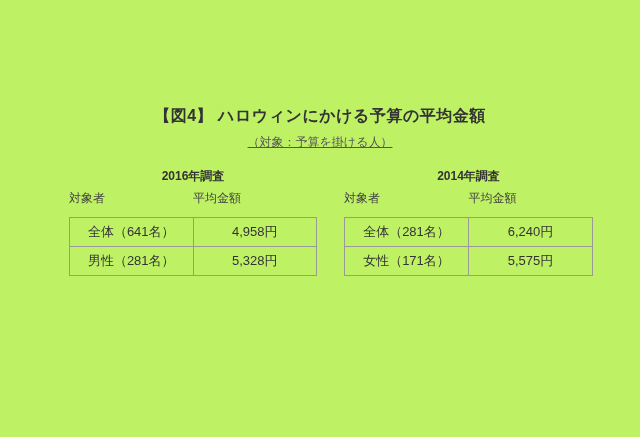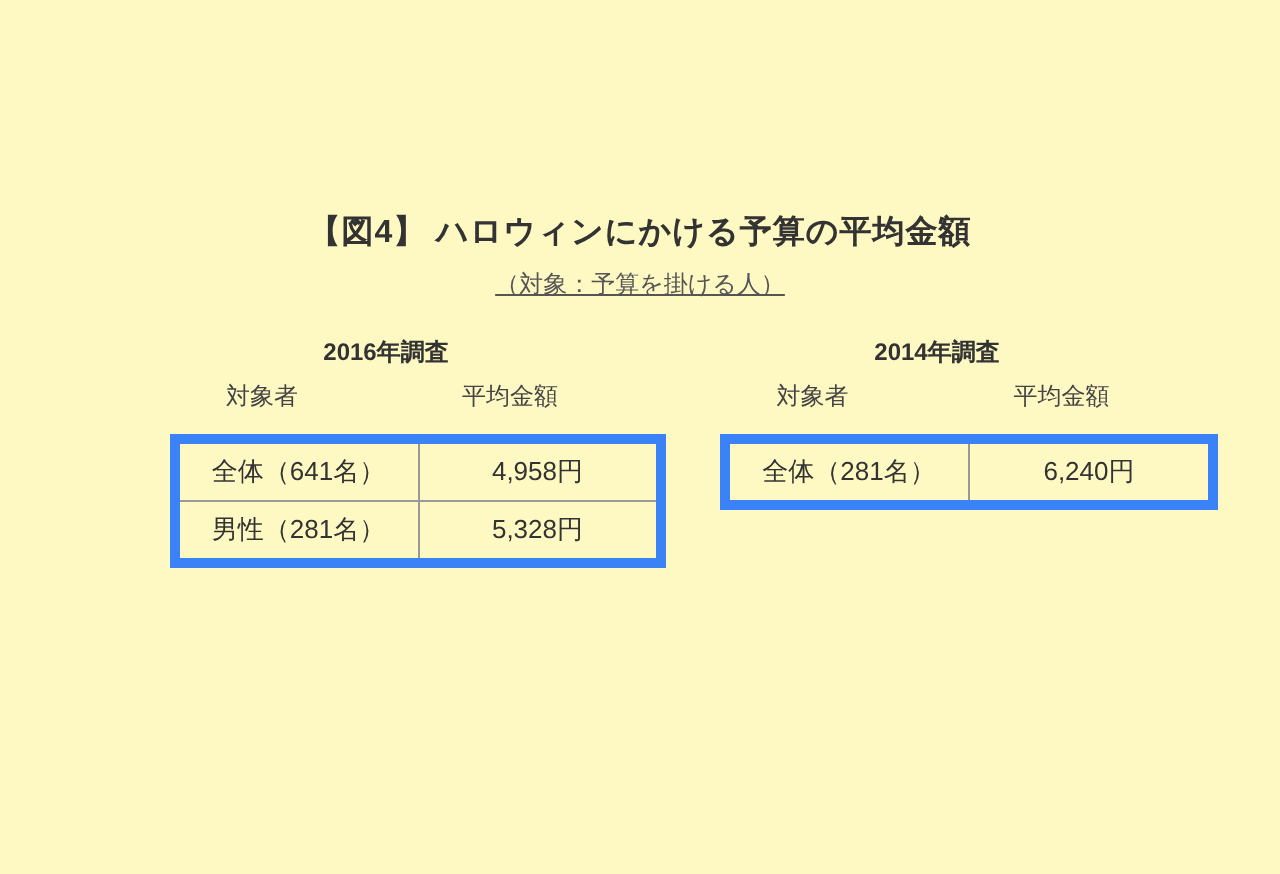--- a/index.html
+++ b/index.html
@@ -4,21 +4,21 @@
 <style>
   html, body {
     margin: 0;
     padding: 0;
     background: #ffffff;
   }
   .canvas {
     position: relative;
     width: 640px;
     height: 437px;
-    background: #fef9c3;
+    background: #bef264;
     font-family: "Liberation Sans", "DejaVu Sans", sans-serif;
     overflow: hidden;
   }
   .fig-title {
     position: absolute;
     top: 106px;
     left: 0;
     right: 0;
     text-align: center;
     font-size: 16px;
@@ -51,31 +51,29 @@
     color: #333333;
   }
   .col-headers {
     display: flex;
     margin-top: 6px;
     height: 14px;
     line-height: 14px;
   }
   .col-headers span {
     width: 50%;
-    text-align: center;
     font-size: 12px;
     color: #444444;
   }
   table.data-table {
     margin-top: 12px;
     width: 100%;
     table-layout: fixed;
     border-collapse: collapse;
-    border: 5px solid #3b82f6;
-    margin-left: 16px;
+    border: 1px solid #3b82f6;
   }
   table.data-table td {
     border: 1px solid #999999;
     height: 28px;
     text-align: center;
     vertical-align: middle;
     font-size: 13px;
     color: #333333;
     padding: 0;
   }
@@ -114,17 +112,21 @@
     <div class="col-headers">
       <span>対象者</span>
       <span>平均金額</span>
     </div>
     <table class="data-table">
       <tbody>
         <tr>
           <td>全体（281名）</td>
           <td>6,240円</td>
         </tr>
+        <tr>
+          <td>女性（171名）</td>
+          <td>5,575円</td>
+        </tr>
       </tbody>
     </table>
   </section>
 
 </div>
 
 </body></html>

